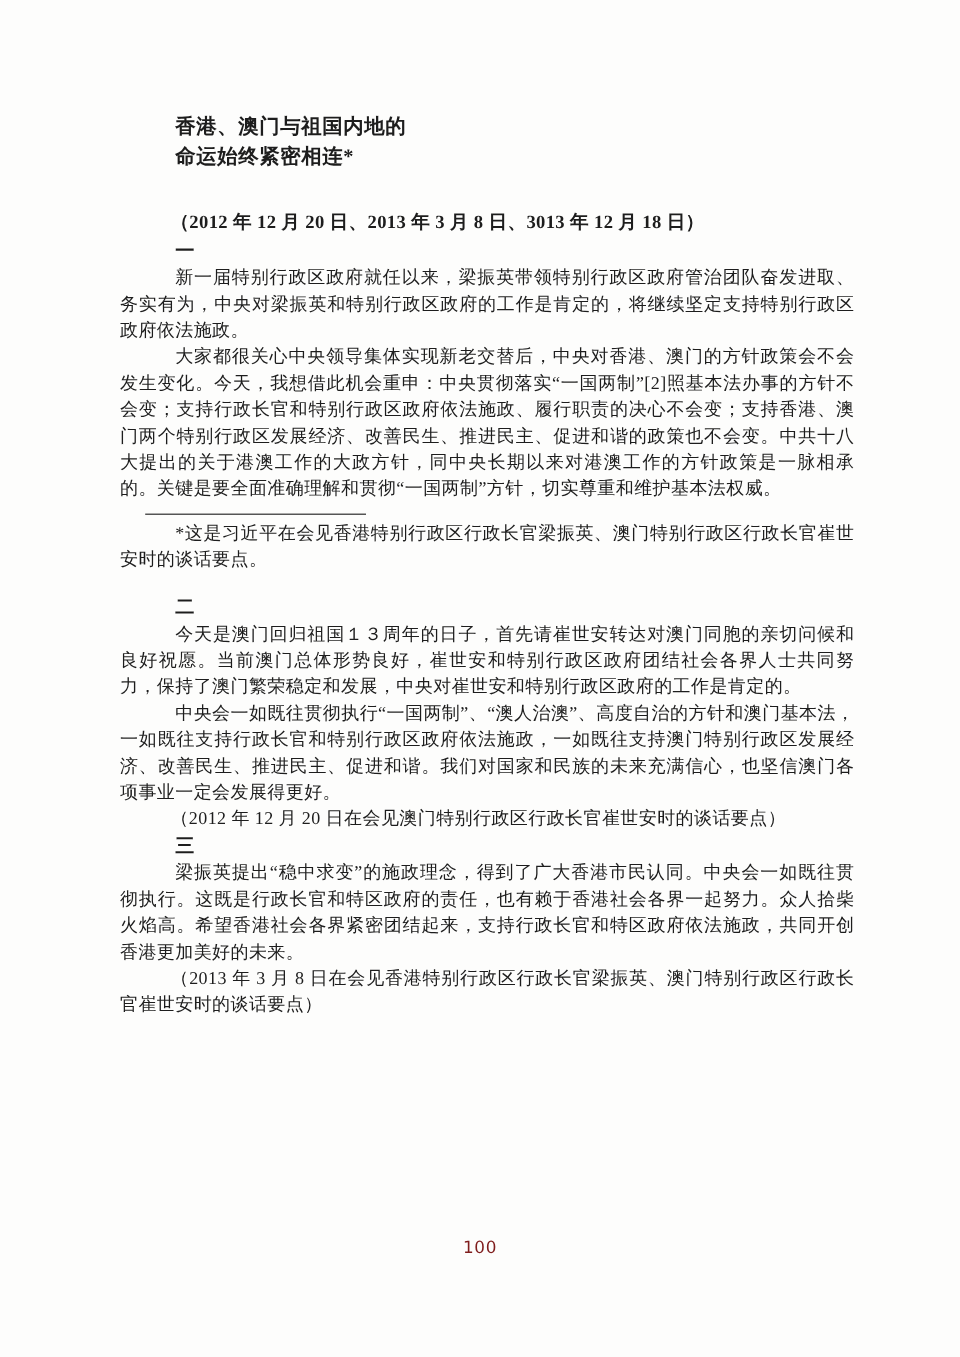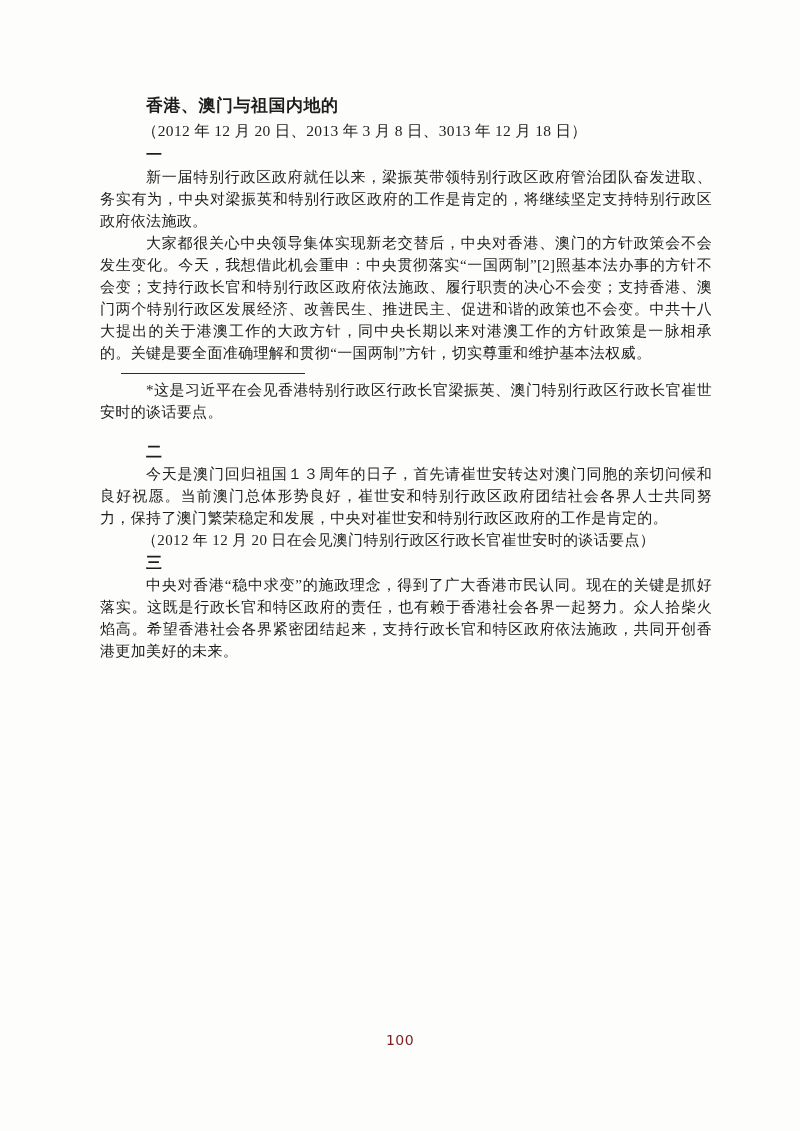--- a/index.html
+++ b/index.html
@@ -25,23 +25,24 @@
   .title-line {
     font-size: 17px;
     line-height: 25px;
     font-weight: 700;
     padding-left: 46px;
     letter-spacing: 0.5px;
   }
   .dateline {
     font-size: 15.5px;
     line-height: 25px;
-    font-weight: 400;
+    font-weight: 700;
     padding-left: 42px;
     letter-spacing: 0.3px;
+    margin-top: 30px;
   }
   .section-marker {
     font-size: 16px;
     line-height: 23px;
     font-weight: 700;
     padding-left: 46px;
   }
   .para {
     font-size: 15px;
     line-height: 22px;
@@ -80,33 +81,36 @@
     letter-spacing: 0.5px;
   }
 </style>
 </head>
 <body>
 
 <div class="page">
   <div class="text-block">
 
     <div class="title-line">香港、澳门与祖国内地的</div>
+    <div class="title-line">命运始终紧密相连*</div>
     <div class="dateline">（2012 年 12 月 20 日、2013 年 3 月 8 日、3013 年 12 月 18 日）</div>
 
     <div class="section-marker">一</div>
     <p class="para">新一届特别行政区政府就任以来，梁振英带领特别行政区政府管治团队奋发进取、务实有为，中央对梁振英和特别行政区政府的工作是肯定的，将继续坚定支持特别行政区政府依法施政。</p>
     <p class="para">大家都很关心中央领导集体实现新老交替后，中央对香港、澳门的方针政策会不会发生变化。今天，我想借此机会重申：中央贯彻落实“一国两制”[2]照基本法办事的方针不会变；支持行政长官和特别行政区政府依法施政、履行职责的决心不会变；支持香港、澳门两个特别行政区发展经济、改善民生、推进民主、促进和谐的政策也不会变。中共十八大提出的关于港澳工作的大政方针，同中央长期以来对港澳工作的方针政策是一脉相承的。关键是要全面准确理解和贯彻“一国两制”方针，切实尊重和维护基本法权威。</p>
 
     <hr class="fn-sep">
     <p class="para">*这是习近平在会见香港特别行政区行政长官梁振英、澳门特别行政区行政长官崔世安时的谈话要点。</p>
 
 
     <div class="section-marker gap-before">二</div>
     <p class="para">今天是澳门回归祖国１３周年的日子，首先请崔世安转达对澳门同胞的亲切问候和良好祝愿。当前澳门总体形势良好，崔世安和特别行政区政府团结社会各界人士共同努力，保持了澳门繁荣稳定和发展，中央对崔世安和特别行政区政府的工作是肯定的。</p>
+    <p class="para">中央会一如既往贯彻执行“一国两制”、“澳人治澳”、高度自治的方针和澳门基本法，一如既往支持行政长官和特别行政区政府依法施政，一如既往支持澳门特别行政区发展经济、改善民生、推进民主、促进和谐。我们对国家和民族的未来充满信心，也坚信澳门各项事业一定会发展得更好。</p>
     <p class="citation">（2012 年 12 月 20 日在会见澳门特别行政区行政长官崔世安时的谈话要点）</p>
 
     <div class="section-marker">三</div>
-    <p class="para">中央对香港“稳中求变”的施政理念，得到了广大香港市民认同。现在的关键是抓好落实。这既是行政长官和特区政府的责任，也有赖于香港社会各界一起努力。众人拾柴火焰高。希望香港社会各界紧密团结起来，支持行政长官和特区政府依法施政，共同开创香港更加美好的未来。</p>
+    <p class="para">梁振英提出“稳中求变”的施政理念，得到了广大香港市民认同。中央会一如既往贯彻执行。这既是行政长官和特区政府的责任，也有赖于香港社会各界一起努力。众人拾柴火焰高。希望香港社会各界紧密团结起来，支持行政长官和特区政府依法施政，共同开创香港更加美好的未来。</p>
+    <p class="citation">（2013 年 3 月 8 日在会见香港特别行政区行政长官梁振英、澳门特别行政区行政长官崔世安时的谈话要点）</p>
 
   </div>
 
   <div class="page-number">100</div>
 </div>
 
 </body></html>

